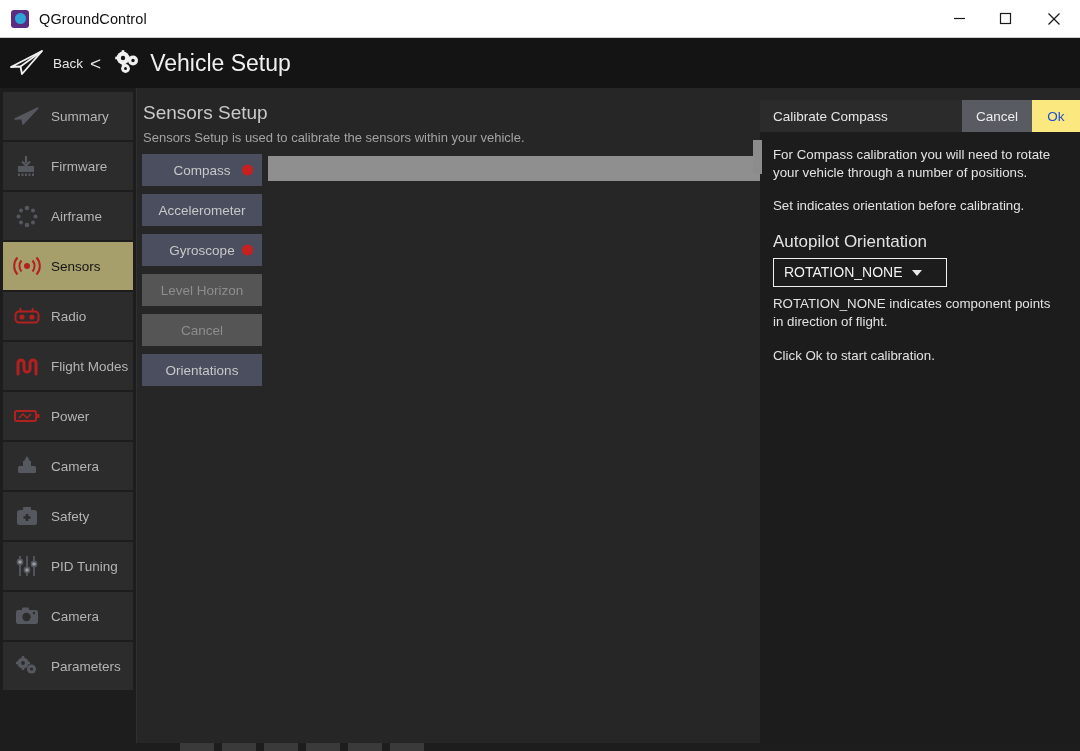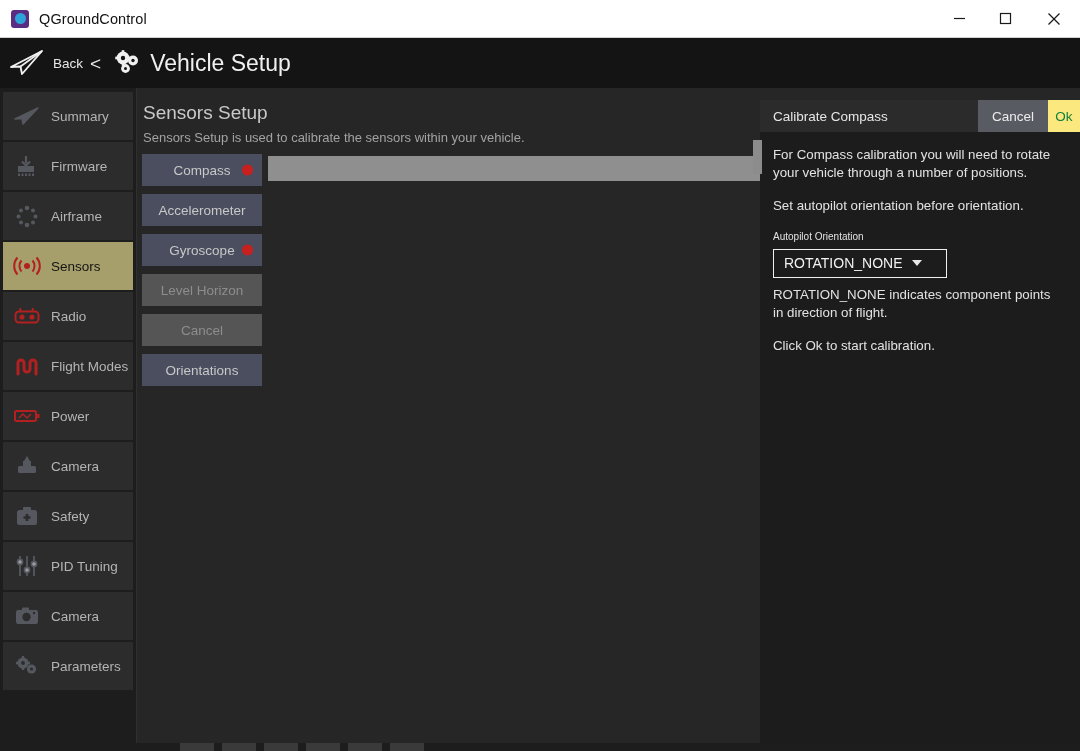--- a/index.html
+++ b/index.html
@@ -150,29 +150,29 @@
     font-size: 13.5px; color: #e6e6e6;
   }
   #cal-cancel {
     width: 70px;
     background: #595b63;
     color: #ededed; font-size: 13.5px;
     display: flex; align-items: center; justify-content: center;
     border: none; font-family: inherit;
   }
   #cal-ok {
-    width: 32px;
+    width: 48px;
     background: #fbe87e;
-    color: #15803d; font-size: 13.5px;
+    color: #1d4ed8; font-size: 13.5px;
     display: flex; align-items: center; justify-content: center;
     border: none; font-family: inherit;
   }
   #calbody { padding: 14px 16px 0 13px; color: #e2e2e2; font-size: 13.3px; line-height: 1.36; }
   .cal-p { margin-bottom: 15px; }
-  #orient-label { font-size: 10px; color: #e2e2e2; margin-bottom: 5px; }
+  #orient-label { font-size: 17px; color: #e2e2e2; margin-bottom: 5px; }
   #orient-select {
     display: inline-flex; align-items: center;
     border: 1px solid #f0f0f0;
     background: #1c1c1c;
     height: 29px;
     padding: 0 24px 0 10px;
     gap: 9px;
     color: #f2f2f2; font-size: 14px;
     margin-bottom: 8px;
   }
@@ -468,21 +468,21 @@
       <div id="cal-scroll"></div>
 
       <div id="calbar">
         <div id="cal-title">Calibrate Compass</div>
         <button id="cal-cancel">Cancel</button>
         <button id="cal-ok">Ok</button>
       </div>
 
       <div id="calbody">
         <div class="cal-p">For Compass calibration you will need to rotate your vehicle through a number of positions.</div>
-        <div class="cal-p">Set autopilot orientation before orientation.</div>
+        <div class="cal-p">Set indicates orientation before calibrating.</div>
 
         <div id="orient-label">Autopilot Orientation</div>
         <div id="orient-select">
           <span>ROTATION_NONE</span>
           <span class="caret"></span>
         </div>
 
         <div class="cal-p">ROTATION_NONE indicates component points in direction of flight.</div>
         <div class="cal-p">Click Ok to start calibration.</div>
       </div>

